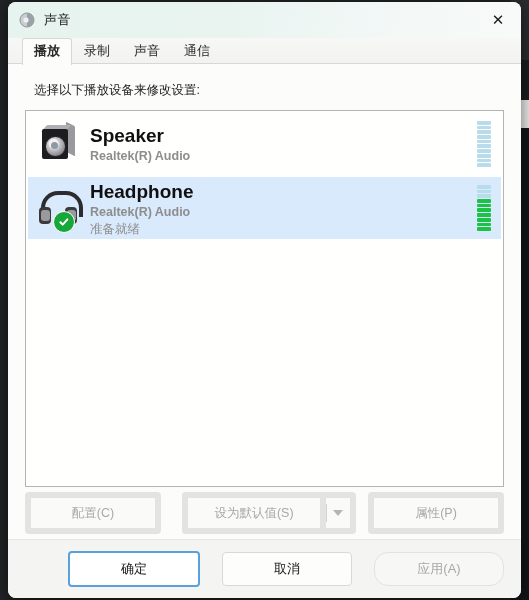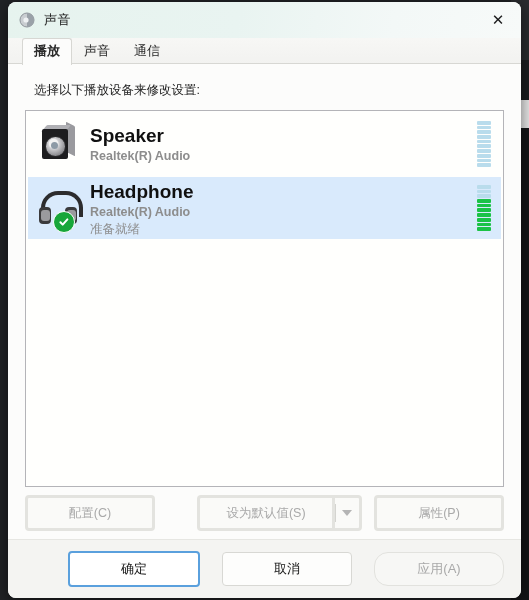--- a/index.html
+++ b/index.html
@@ -115,21 +115,21 @@
   }
   .check-badge svg{display:block;}
 
   
   .actions{
     flex:0 0 52px;height:52px;display:flex;align-items:center;
     padding:0 1px;margin-top:0;
   }
   .btn{
     font-family:inherit;font-size:12.5px;color:#1b1b1b;
-    background:#fbfbfa;border:3px solid #14532d;border-radius:4px;
+    background:#fbfbfa;border:6px solid #14532d;border-radius:4px;
     height:30px;min-width:100px;padding:0 12px;cursor:default;
     display:inline-flex;align-items:center;justify-content:center;white-space:nowrap;
   }
   .btn.disabled{color:#a9a9a9;background:#fafaf8;border-color:#e3e3df;}
   .spacer{flex:1 1 auto;}
   .split{display:inline-flex;align-items:stretch;}
   .split .btn-main{border-top-right-radius:0;border-bottom-right-radius:0;border-right:none;min-width:108px;}
   .split .btn-arrow{
     border-top-left-radius:0;border-bottom-left-radius:0;min-width:0;width:24px;padding:0;
     position:relative;
@@ -172,20 +172,21 @@
         <path d="M9 2 A7 7 0 0 1 9 16 Z" fill="#9aa1a8"></path>
         <ellipse cx="8" cy="9" rx="2.6" ry="2.6" fill="#eef1f3"></ellipse>
       </svg>
     </div>
     <div class="title-text">声音</div>
     <div class="close-btn">✕</div>
   </div>
 
   <div class="tabstrip">
     <div class="tab active">播放</div>
+    <div class="tab">录制</div>
     <div class="tab">声音</div>
     <div class="tab">通信</div>
   </div>
 
   <div class="content">
 
     <div class="prompt">选择以下播放设备来修改设置:</div>
 
     <div class="listbox">
 

